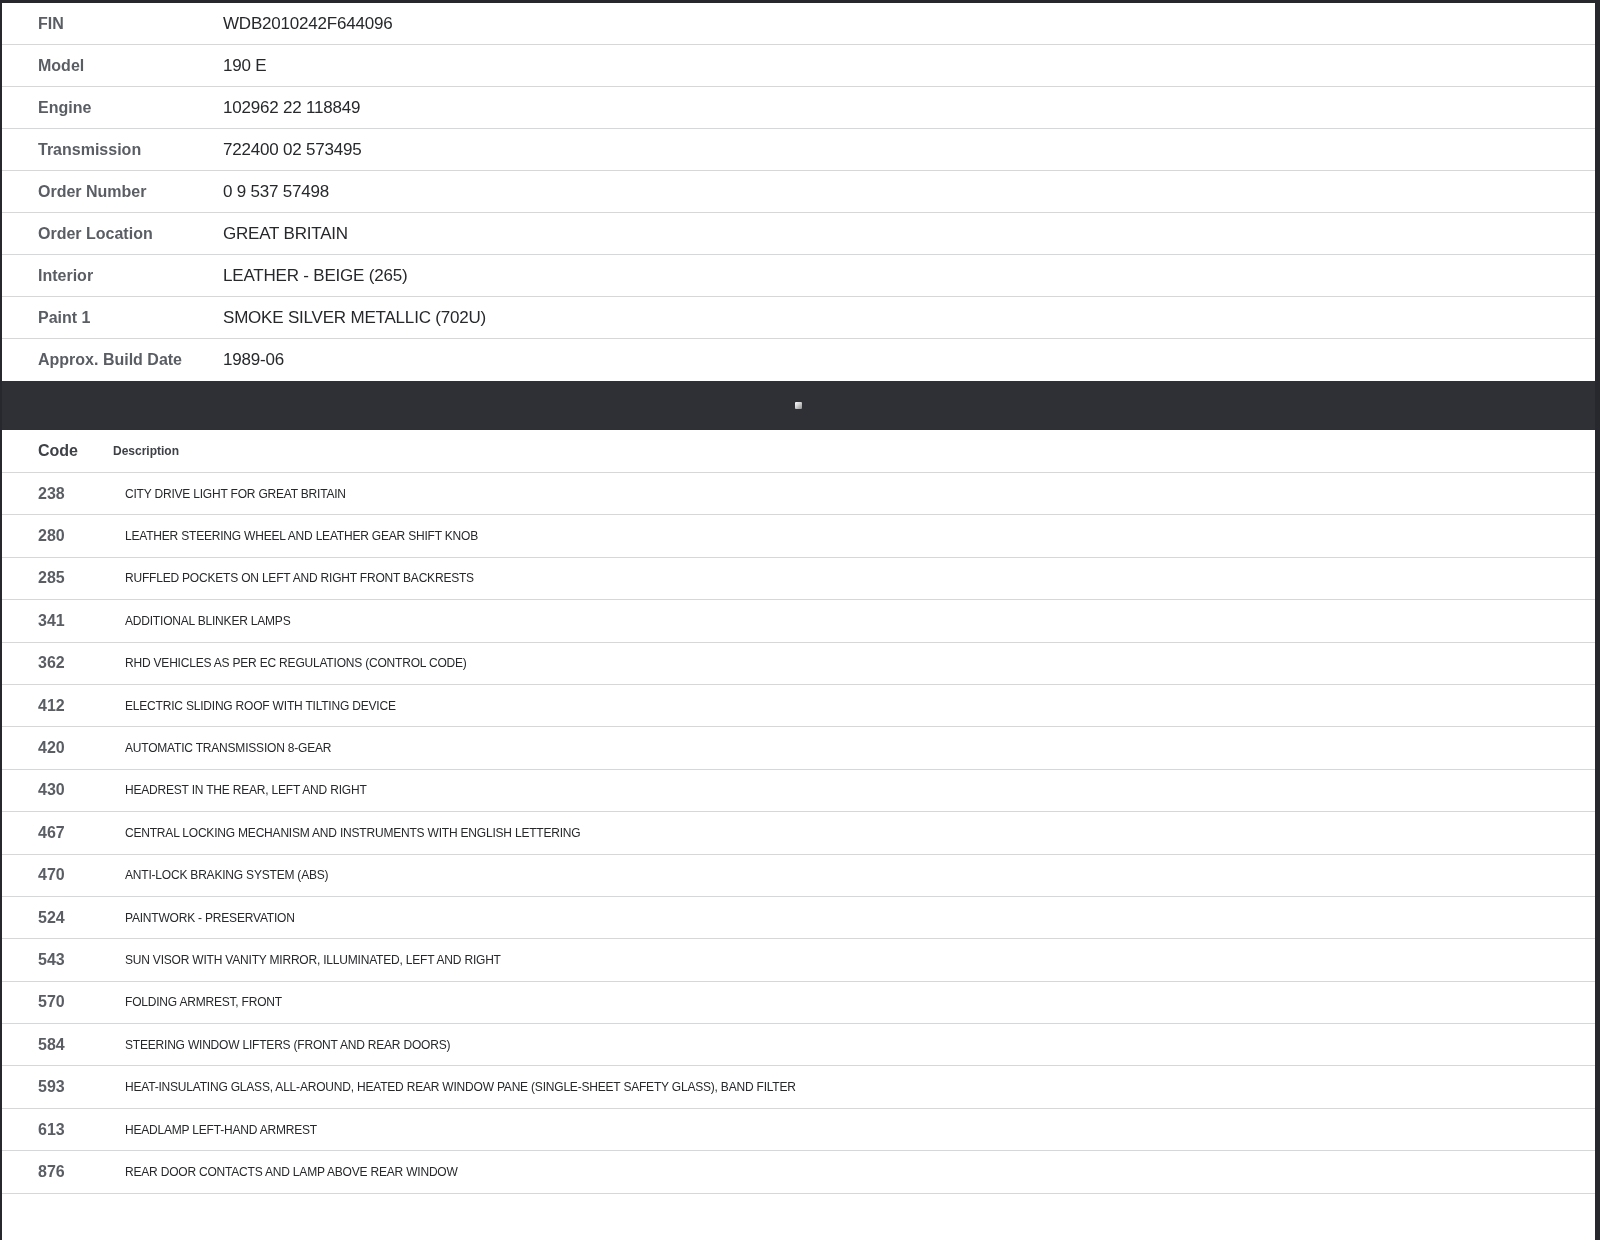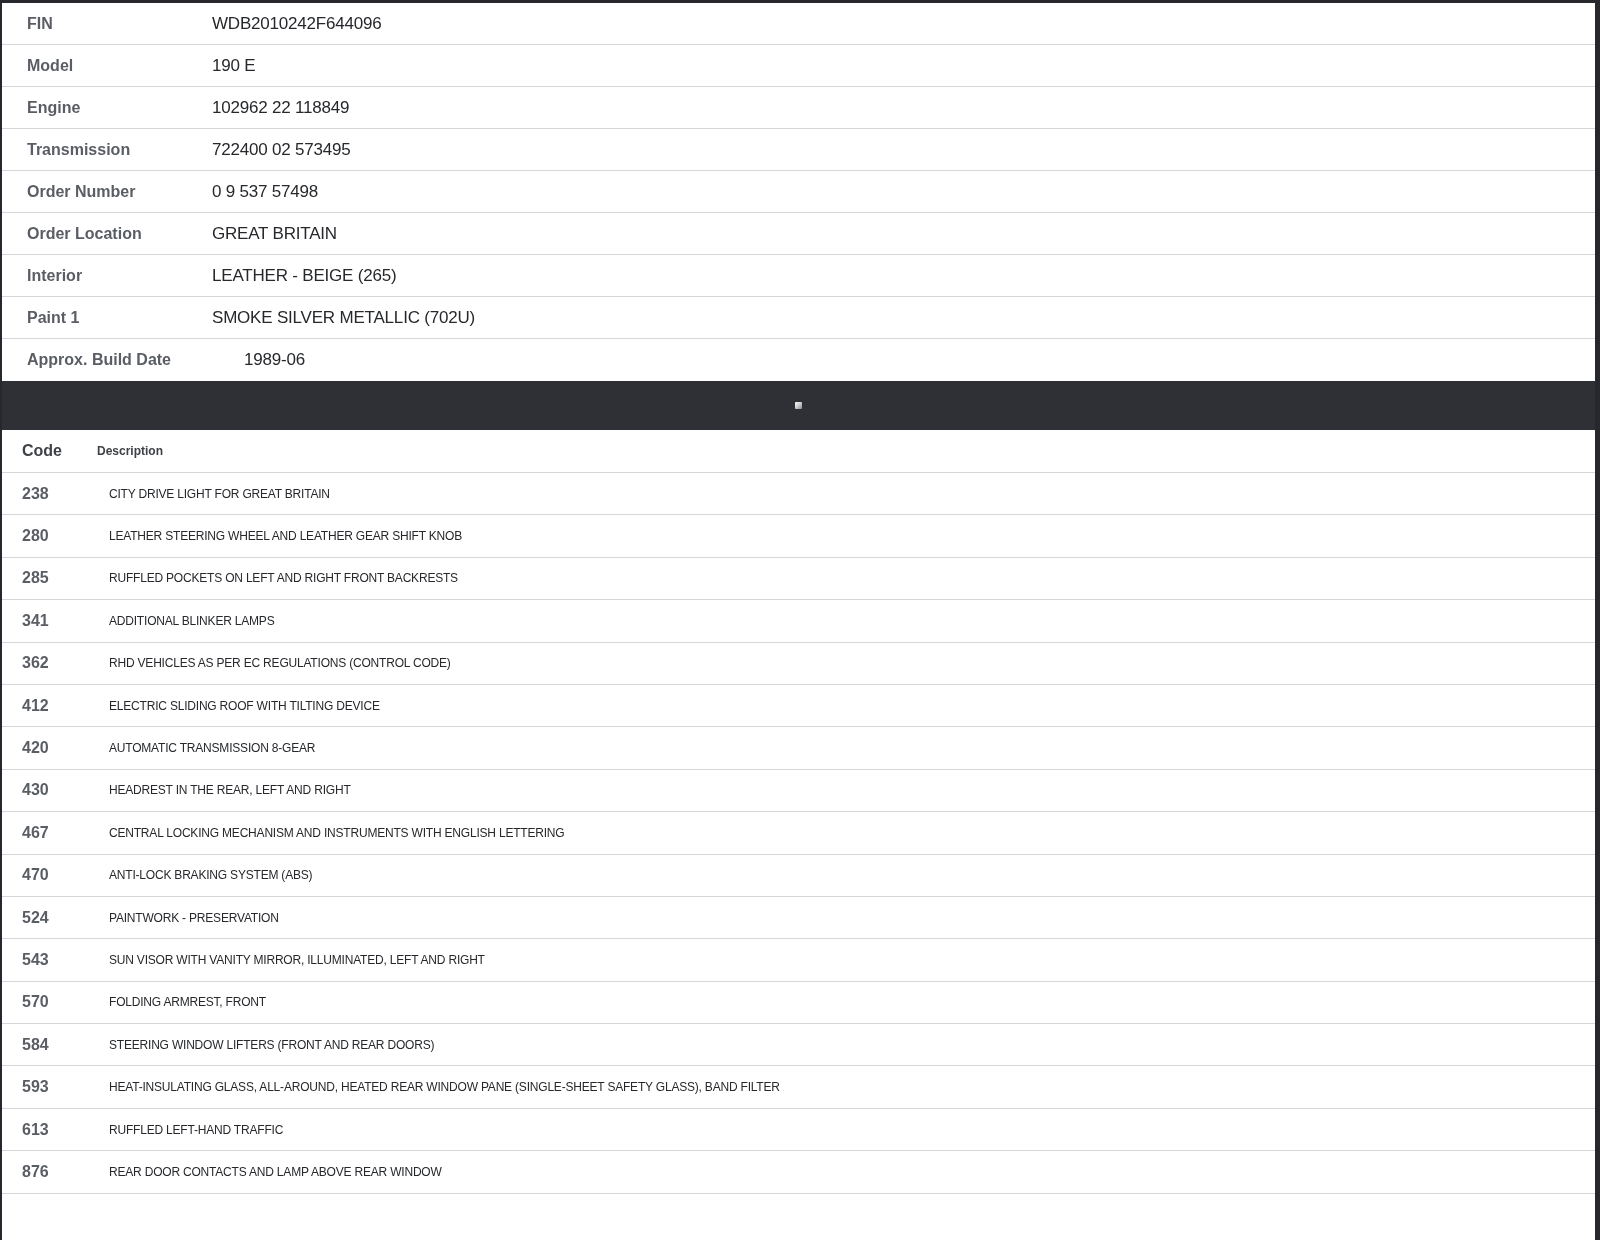--- a/index.html
+++ b/index.html
@@ -26,24 +26,24 @@
     border-left: 2px solid var(--frame);
     border-right: 5px solid var(--frame);
   }
   
   .info-table { width: 100%; }
   .info-row {
     display: flex; align-items: center;
     height: 42px; box-sizing: border-box;
     border-bottom: 1px solid var(--separator);
   }
-  .info-row:last-child { border-bottom: none; gap: 32px; }
+  .info-row:last-child { border-bottom: none; }
   .info-label {
     box-sizing: content-box;
-    width: 185px; padding-left: 25px;
+    width: 185px; padding-left: 36px;
     font-size: 16px; font-weight: 600;
     color: var(--label-gray);
     white-space: nowrap;
   }
   .info-value {
     font-size: 17px; font-weight: 400;
     color: var(--text-dark);
     letter-spacing: -0.2px;
     white-space: nowrap;
   }
@@ -66,21 +66,21 @@
   }
   .opt-header .cell { color: var(--header-text); font-weight: 700; letter-spacing: 0; }
   .opt-row {
     display: flex; align-items: center;
     height: 42.4px; box-sizing: border-box;
     border-bottom: 1px solid var(--separator);
     gap: 12px;
   }
   .opt-code {
     box-sizing: content-box;
-    width: 75px; padding-left: 20px;
+    width: 75px; padding-left: 36px;
     font-size: 16px; font-weight: 700;
     color: var(--label-gray);
     white-space: nowrap;
   }
   .opt-desc {
     flex: 1;
     font-size: 12px; font-weight: 400;
     color: var(--text-dark);
     letter-spacing: -0.2px;
     white-space: nowrap;
@@ -219,21 +219,21 @@
     <div class="opt-desc">STEERING WINDOW LIFTERS (FRONT AND REAR DOORS)</div>
   </div>
 
   <div class="opt-row">
     <div class="opt-code">593</div>
     <div class="opt-desc">HEAT-INSULATING GLASS, ALL-AROUND, HEATED REAR WINDOW PANE (SINGLE-SHEET SAFETY GLASS), BAND FILTER</div>
   </div>
 
   <div class="opt-row">
     <div class="opt-code">613</div>
-    <div class="opt-desc">RUFFLED LEFT-HAND TRAFFIC</div>
+    <div class="opt-desc">HEADLAMP LEFT-HAND ARMREST</div>
   </div>
 
   <div class="opt-row">
     <div class="opt-code">876</div>
     <div class="opt-desc">REAR DOOR CONTACTS AND LAMP ABOVE REAR WINDOW</div>
   </div>
 </div>
   </section>
 
 </div>

